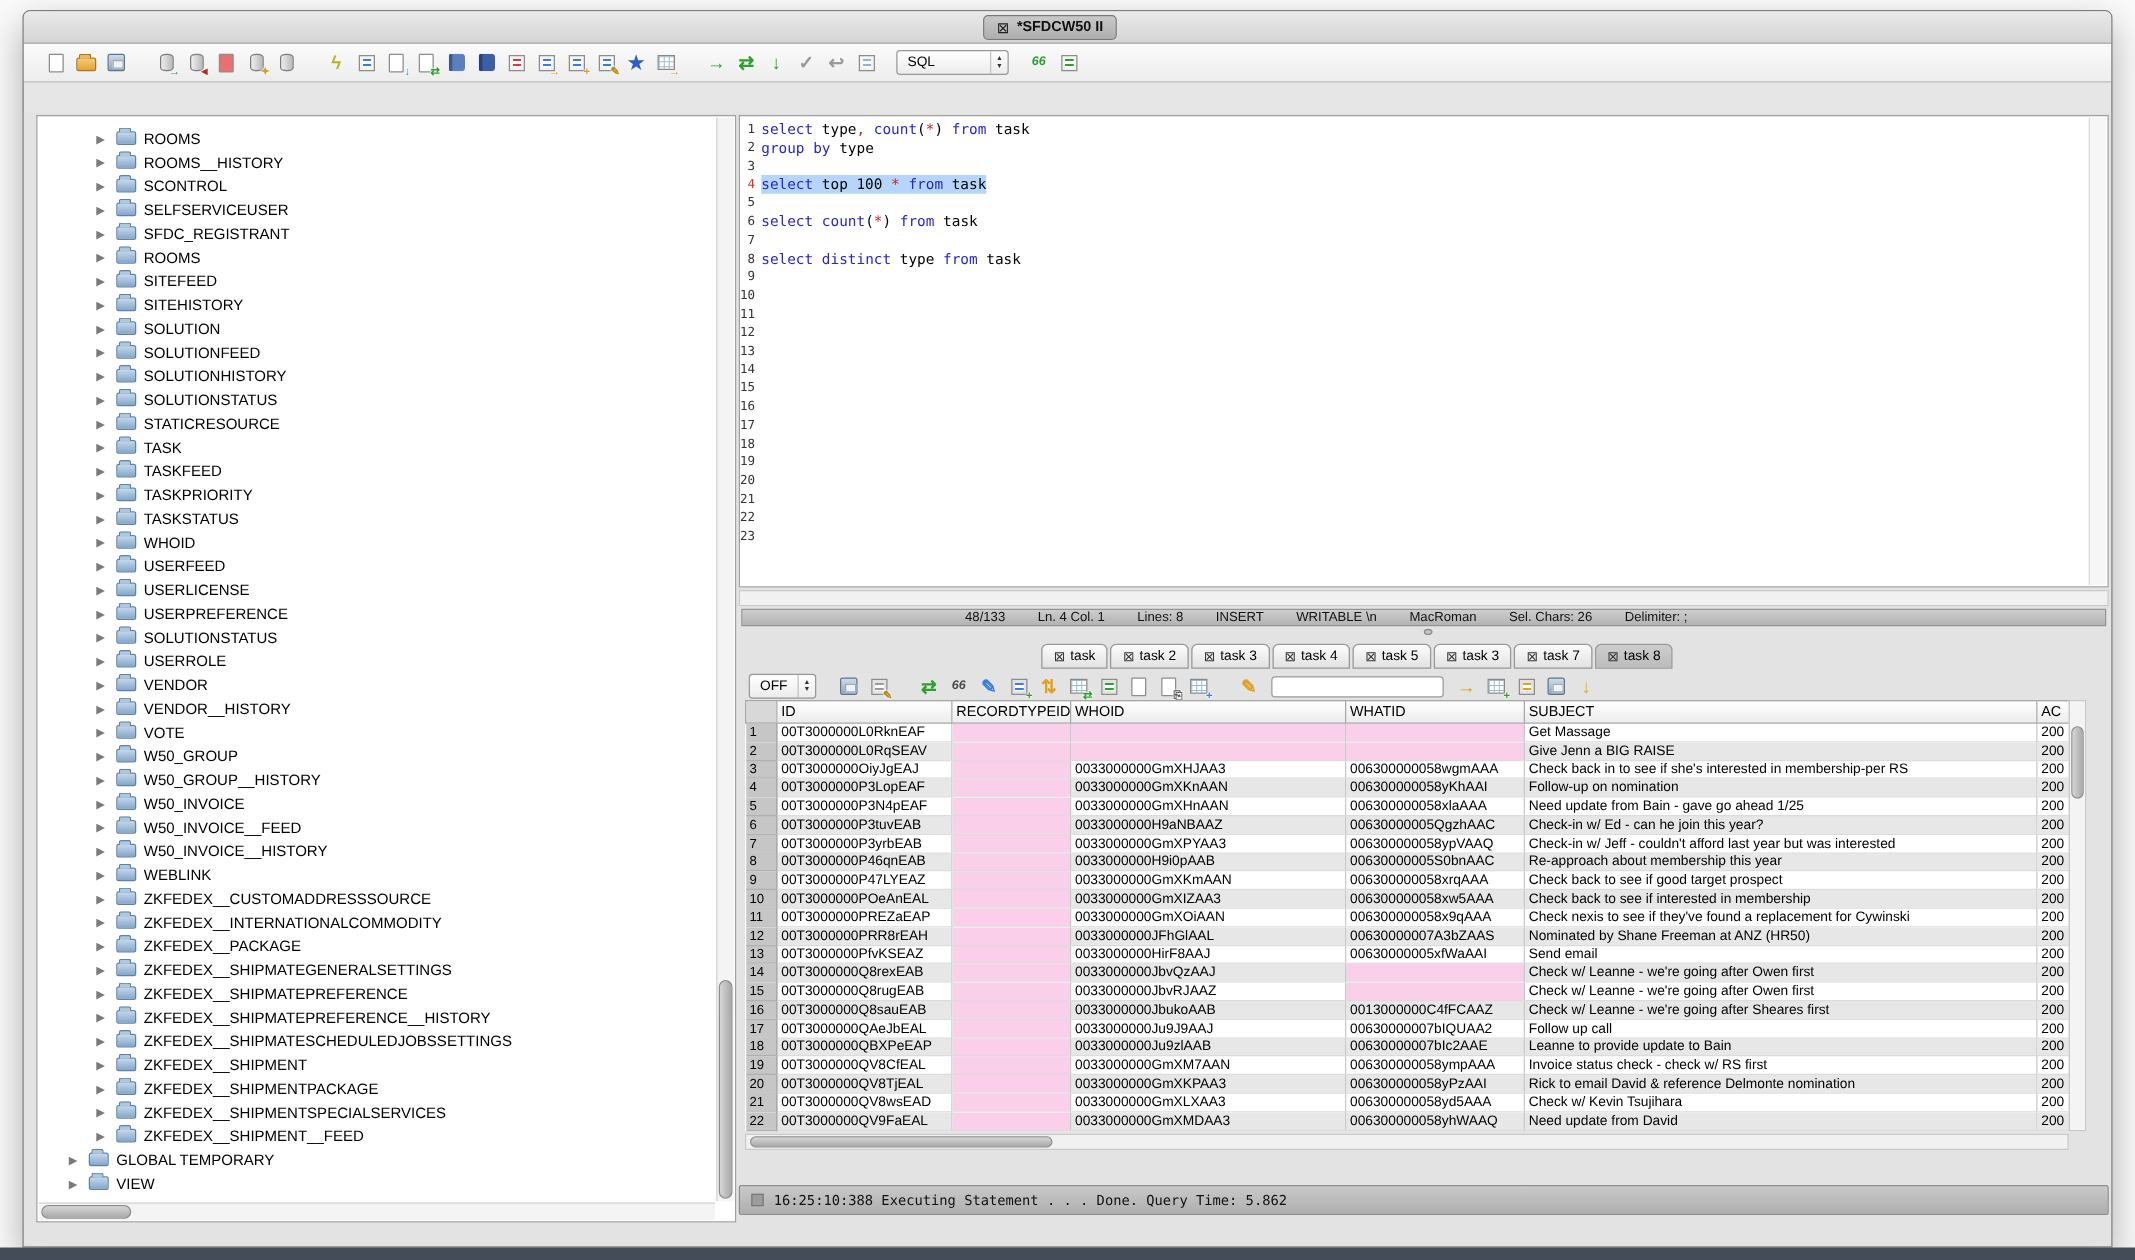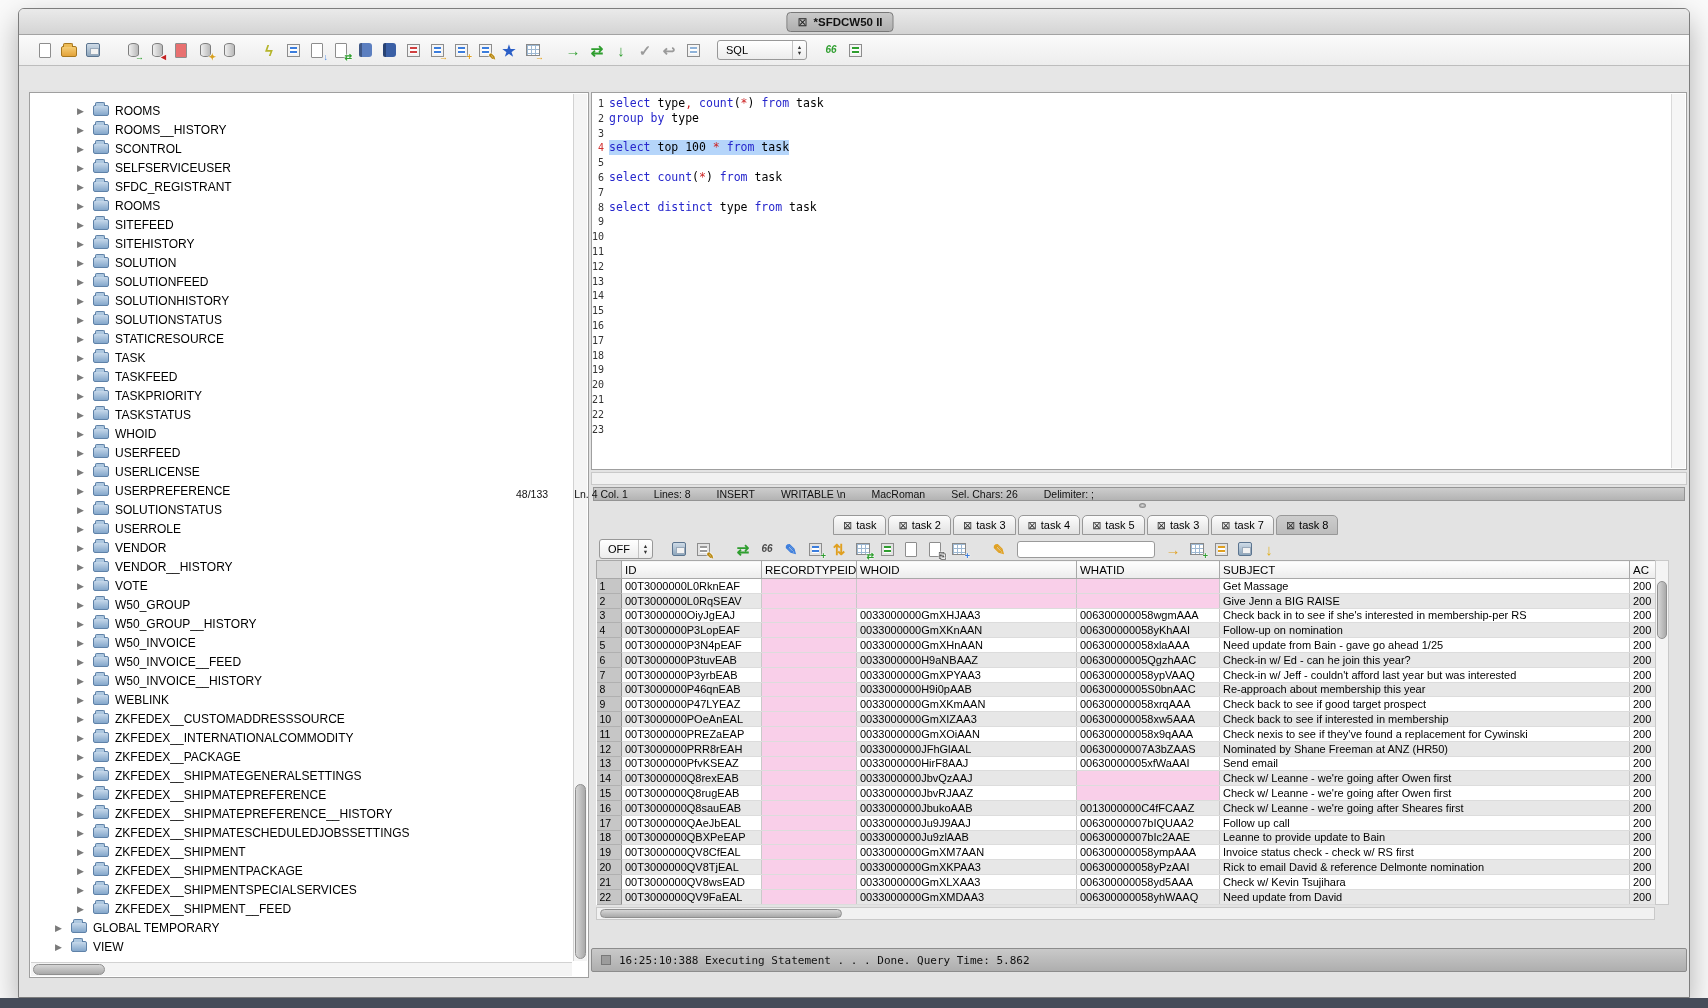--- a/index.html
+++ b/index.html
@@ -96,21 +96,21 @@
   .lnum { width:17px; text-align:right; padding-right:5px; color:#333; font-size:10px; line-height:15px; flex:none; }
   .lnum.cur { color:#d03030; }
   .ecode { white-space:pre; line-height:14.8px; }
   .kw { color:#2626cc; } .op { color:#cc2222; } .pl { color:#000; }
   .eline.sel .ecode { background:#b5d5fa; }
   .evtrack { position:absolute; right:1px; top:1px; bottom:1px; width:14px; background:#f6f6f6; border-left:1px solid #dadada; }
   .ehscroll { position:absolute; left:0; right:0; top:382px; height:13px; background:#f1f1f1; border:1px solid #c9c9c9; }
 
   .estatus { position:absolute; left:2px; right:2px; top:397px; height:14px;
     background:linear-gradient(#cdcdcd,#b3b3b3); border:1px solid #949494;
-    display:flex; align-items:center; font-size:10.5px; color:#111; }
+    display:flex; align-items:center; justify-content:center; font-size:10.5px; color:#111; }
   .estatus .inner { display:flex; gap:26px; transform:translateX(-78px); white-space:pre; }
   .dimple { position:absolute; left:50%; top:413px; width:7px; height:5px; border-radius:50%;
     background:radial-gradient(#d8d8d8,#9d9d9d); border:1px solid #8e8e8e; }
 
   .rtabs { position:absolute; left:242px; top:424px; height:21px; display:flex; align-items:flex-end; }
   .rtab { height:20px; padding:0 9px; margin-right:2px; display:flex; align-items:center; gap:4px;
     font-size:11px; color:#000; background:linear-gradient(#fcfcfc,#e2e2e2);
     border:1px solid #989898; border-radius:5px 5px 0 0; }
   .rtab.active { background:linear-gradient(#cdcdcd,#bcbcbc); }
   .rtab .x { font-size:11px; color:#333; }

